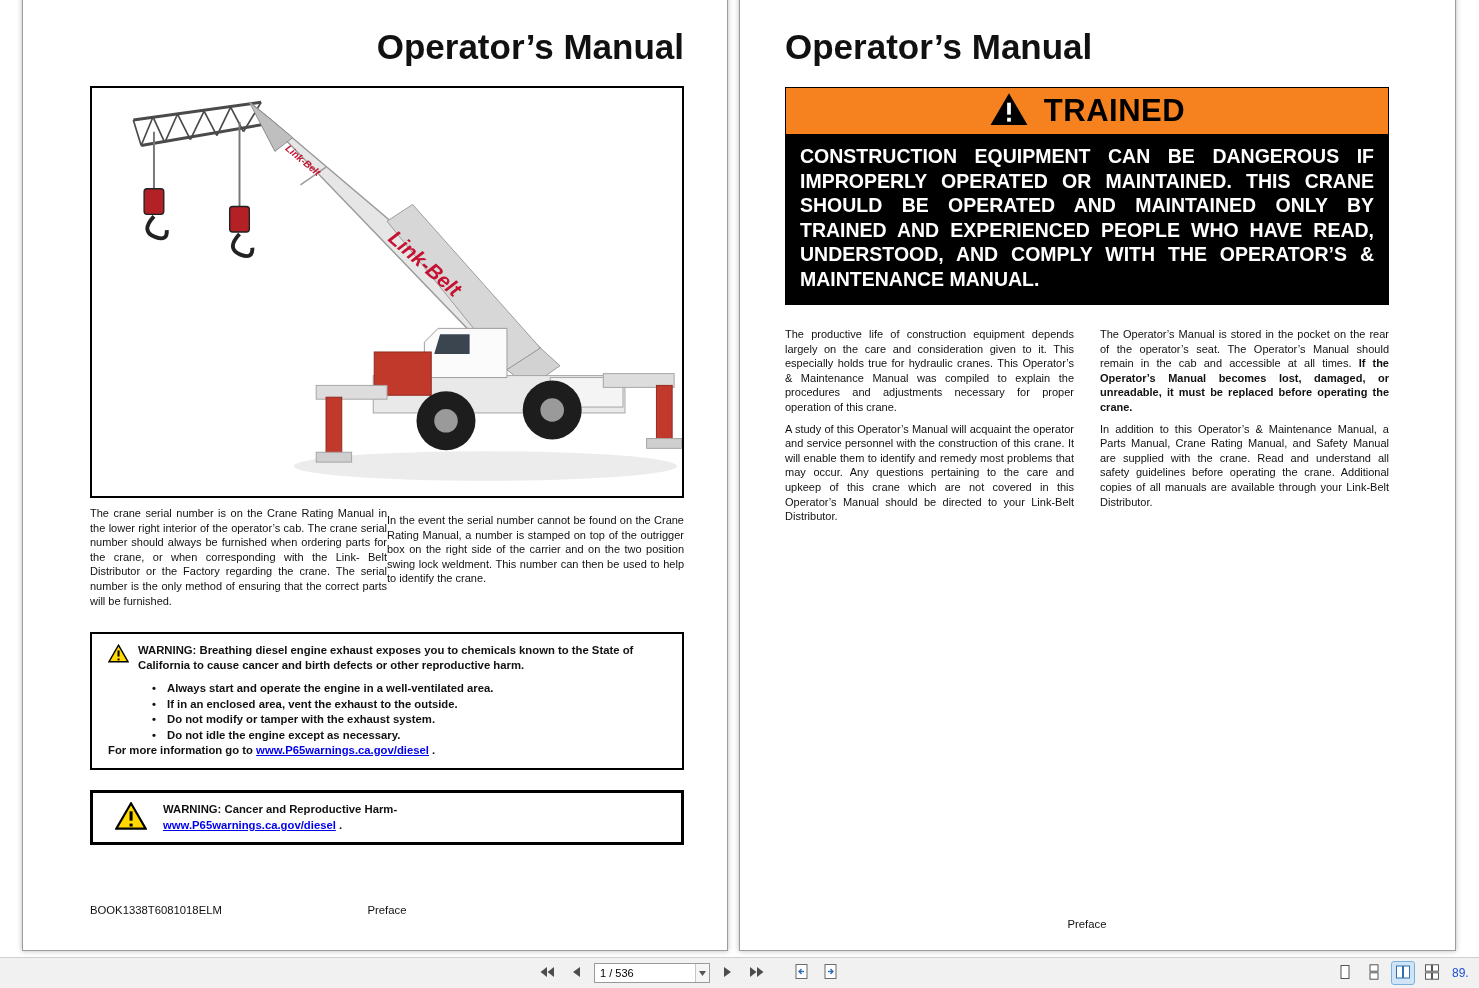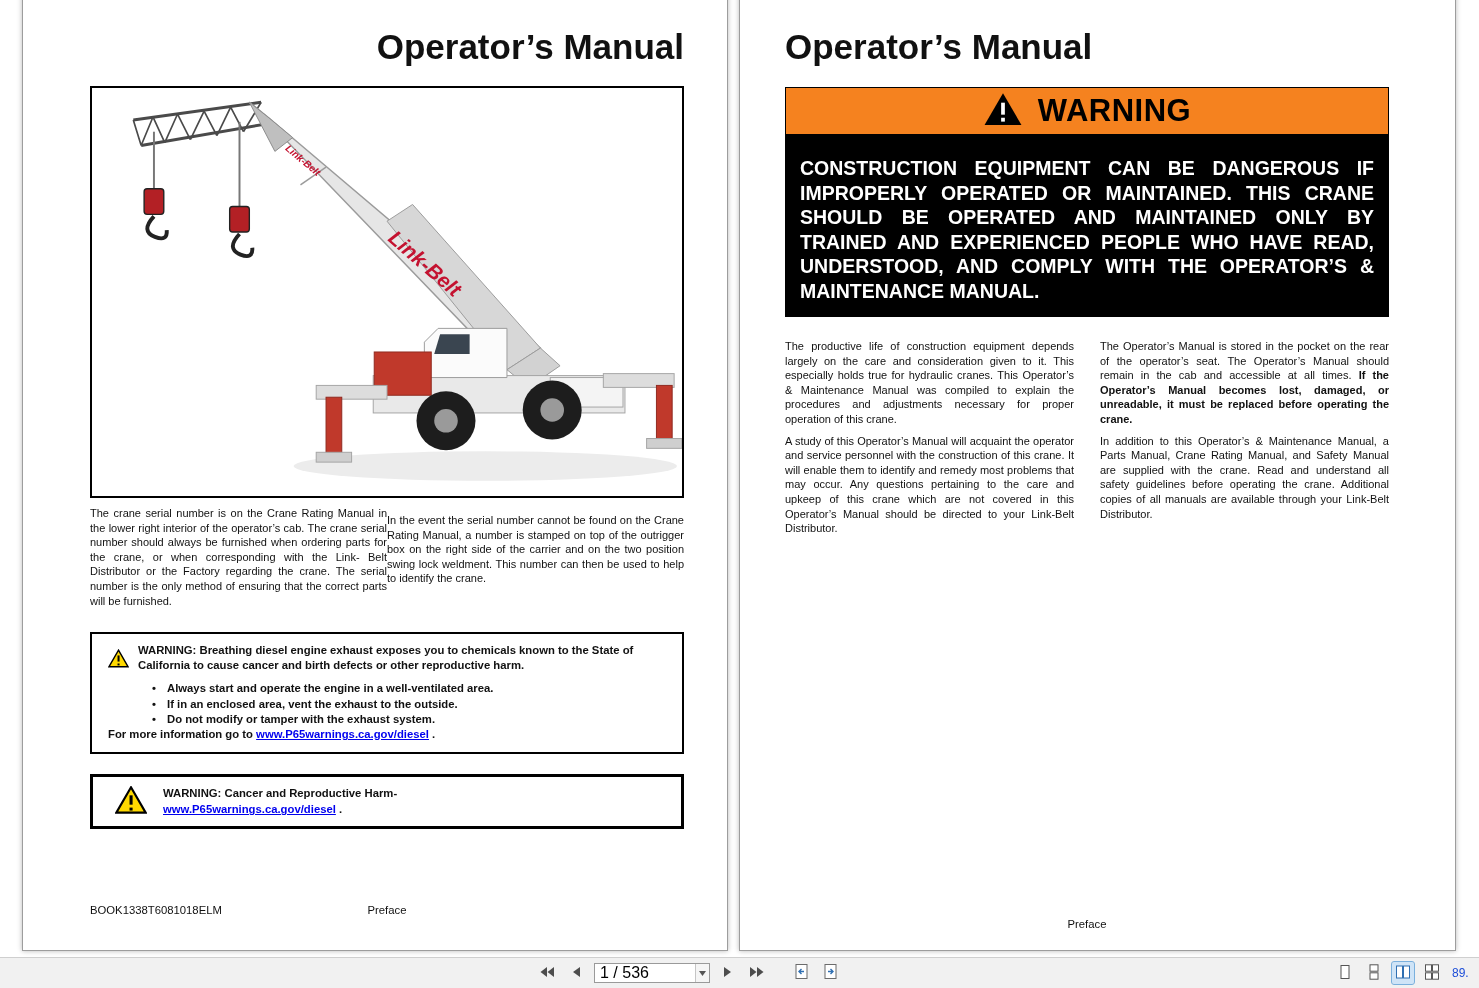--- a/index.html
+++ b/index.html
@@ -33,55 +33,55 @@
   .brand-text-sm { font:italic bold 10px "Liberation Sans", sans-serif; fill:#c41230; }
 
   .serial-heading { margin-top:13px; font-size:18.5px; font-weight:bold; }
 
   .twocol { display:flex; margin-top:8px; }
   .twocol .col { flex:1; min-width:0; }
   .body-text { font-size:11px; line-height:14.6px; text-align:justify; }
   p.body-text + p.body-text { margin-top:7px; }
 
   .warnbox1 { margin-top:24px; border:2px solid #000; padding:9px 12px 12px 16px; }
-  .warnrow { display:flex; gap:9px; align-items:flex-end; }
+  .warnrow { display:flex; gap:9px; align-items:flex-start; }
   .warn-tri { flex:0 0 auto; padding-top:1px; }
   .warn-text { font-size:11.3px; line-height:14.5px; font-weight:bold; text-align:left; }
   .warn-bullets { margin:9px 0 0 44px; list-style:none; }
   .warn-bullets li { position:relative; padding-left:15px; font-size:11.3px; line-height:15.6px; font-weight:bold; }
   .warn-bullets li::before { content:"\2022"; position:absolute; left:0; }
   .warn-more { font-size:11.3px; font-weight:bold; }
   a.doclink { color:#0000ee; text-decoration:underline; font-weight:bold; cursor:pointer; }
 
   .warnbox2 { margin-top:20px; border:3px solid #000; padding:8px 22px; display:flex; align-items:center; gap:16px; }
   .warn-text2 { font-size:11.3px; line-height:16px; font-weight:bold; }
 
   .pl-footer { position:absolute; left:67px; right:43px; top:913px; font-size:11.3px; }
   .pl-footer .book { position:absolute; left:0; top:0; }
   .pl-footer .center { display:block; text-align:center; }
   .pr-footer { position:absolute; left:45px; right:66px; top:927px; text-align:center; font-size:11.3px; }
 
   
   .banner { margin-top:25px; border:1px solid #000; }
   .banner-head { background:#f5821f; height:47px; display:flex; align-items:center; justify-content:center; gap:15px; border-bottom:1px solid #000; }
   .warn-word { font-size:31px; font-weight:bold; color:#000; letter-spacing:.5px; }
-  .banner-body { background:#000; color:#fff; padding:21px 14px 13px; font-size:19.5px; line-height:24.5px; font-weight:bold; text-align:justify; }
+  .banner-body { background:#000; color:#fff; padding:9px 14px 13px; font-size:19.5px; line-height:24.5px; font-weight:bold; text-align:justify; }
 
   .pr-cols { display:flex; gap:26px; margin-top:22px; }
   .pr-cols .col { flex:1; min-width:0; }
 
   
   .toolbar { position:absolute; left:0; right:0; bottom:0; height:31px; background:#f1f1f1; border-top:1px solid #cfcfcf; }
   .nav-group { position:absolute; left:536px; top:0; height:100%; display:flex; align-items:center; gap:7px; }
   .view-group { position:absolute; right:36px; top:0; height:100%; display:flex; align-items:center; gap:7px; }
   .tb-btn { width:22px; height:22px; display:flex; align-items:center; justify-content:center; background:transparent; border:none; padding:0; cursor:pointer; border-radius:2px; }
   .tb-btn.active { background:#cfe4f7; outline:1px solid #7ab0dd; }
   .tb-gap { width:8px; }
   .page-combo { width:116px; height:20px; background:#fff; border:1px solid #9a9a9a; display:flex; align-items:stretch; }
-  .page-combo input { flex:1; min-width:0; border:none; outline:none; font-size:16px; padding:4px 5px; font-family:"Liberation Sans", sans-serif; background:transparent; }
+  .page-combo input { flex:1; min-width:0; border:none; outline:none; font-size:11px; padding:4px 5px; font-family:"Liberation Sans", sans-serif; background:transparent; }
   .combo-arrow { width:14px; border-left:1px solid #c5c5c5; display:flex; align-items:center; justify-content:center; cursor:pointer; background:#f5f5f5; }
   .zoom-text { position:absolute; left:1452px; top:8px; font-size:12px; color:#1d4ed8; white-space:nowrap; }
 </style>
 </head>
 <body>
 
 <div class="viewport">
 
   <div class="page page-left">
     <div class="pl-inner">
@@ -149,20 +149,21 @@
                 <rect x="10.9" y="7" width="2.3" height="7" fill="#000"></rect>
                 <rect x="10.9" y="16.2" width="2.3" height="2.2" fill="#000"></rect>
               </svg>
           </span>
           <p class="warn-text"><b>WARNING:</b> <span>Breathing diesel engine exhaust exposes you to chemicals known to the State of California to cause cancer and birth defects or other reproductive harm.</span></p>
         </div>
         <ul class="warn-bullets">
           <li>Always start and operate the engine in a well-ventilated area.</li>
           <li>If in an enclosed area, vent the exhaust to the outside.</li>
           <li>Do not modify or tamper with the exhaust system.</li>
+          <li>Do not idle the engine except as necessary.</li>
         </ul>
         <p class="warn-more"><span>For more information go to </span><a class="doclink">www.P65warnings.ca.gov/diesel</a><span> .</span></p>
       </div>
 
       <div class="warnbox2">
         <span class="warn-tri">
           <svg width="32" height="28" viewBox="0 0 24 21">
               <path d="M12 1 L23 20 H1 Z" fill="#ffd900" stroke="#000" stroke-width="1.6"></path>
               <rect x="10.9" y="7" width="2.3" height="7" fill="#000"></rect>
               <rect x="10.9" y="16.2" width="2.3" height="2.2" fill="#000"></rect>
@@ -187,21 +188,21 @@
 
       <div class="banner">
         <div class="banner-head">
           <span>
             <svg width="40" height="34" viewBox="0 0 24 21">
                 <path d="M12 0.8 L23.4 20.4 H0.6 Z" fill="#000"></path>
                 <rect x="10.85" y="6.6" width="2.3" height="7.4" fill="#fff"></rect>
                 <rect x="10.85" y="15.9" width="2.3" height="2.4" fill="#fff"></rect>
               </svg>
           </span>
-          <span class="warn-word">WARNING</span>
+          <span class="warn-word">TRAINED</span>
         </div>
         <div class="banner-body">CONSTRUCTION EQUIPMENT CAN BE DANGEROUS IF IMPROPERLY OPERATED OR MAINTAINED.  THIS CRANE SHOULD BE OPERATED AND MAINTAINED ONLY BY TRAINED AND EXPERIENCED PEOPLE WHO HAVE READ, UNDERSTOOD, AND COMPLY WITH THE OPERATOR’S &amp; MAINTENANCE MANUAL.</div>
       </div>
 
       <div class="pr-cols">
         <div class="col">
           <p class="body-text">The productive life of construction equipment depends largely on the care and consideration given to it.  This especially holds true for hydraulic cranes.  This Operator’s &amp; Maintenance Manual was compiled to explain the procedures and adjustments necessary for proper operation of this crane.</p>
           <p class="body-text">A study of this Operator’s Manual will acquaint the operator and service personnel with the construction of this crane.  It will enable them to identify and remedy most problems that may occur.  Any questions pertaining to the care and upkeep of this crane which are not covered in this Operator’s Manual should be directed to your Link-Belt Distributor.</p>
         </div>
         <div class="col">

